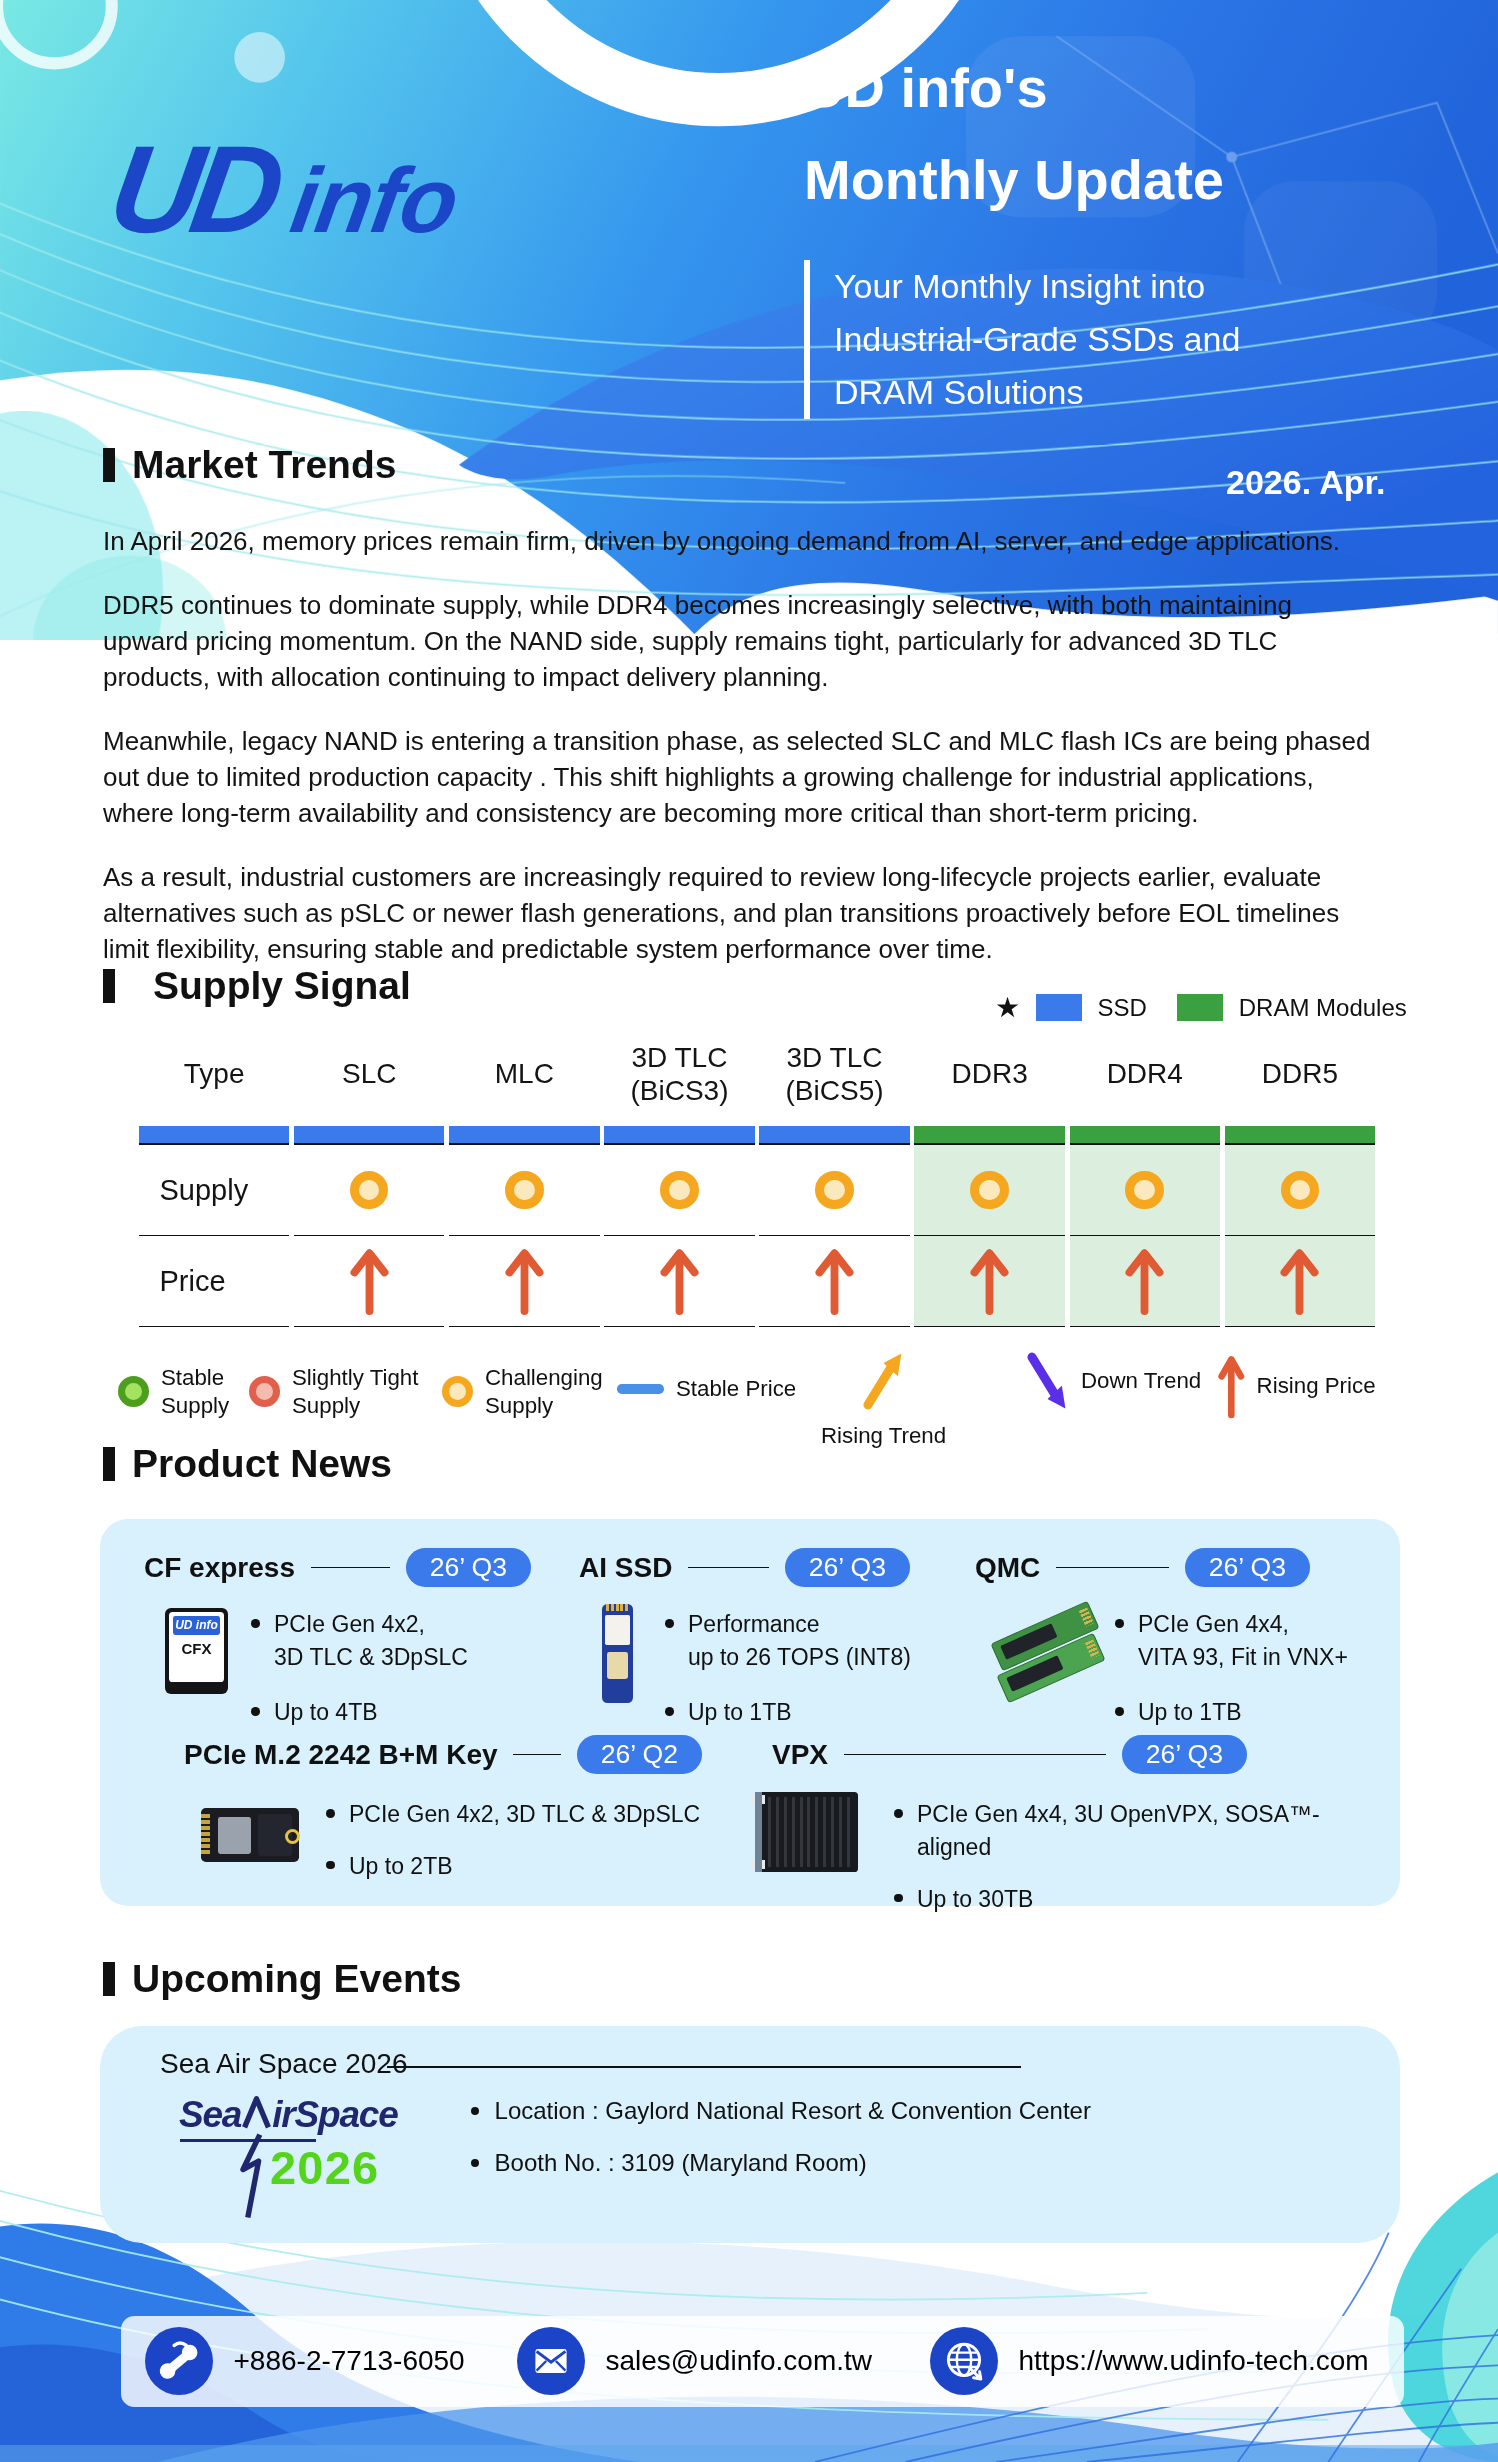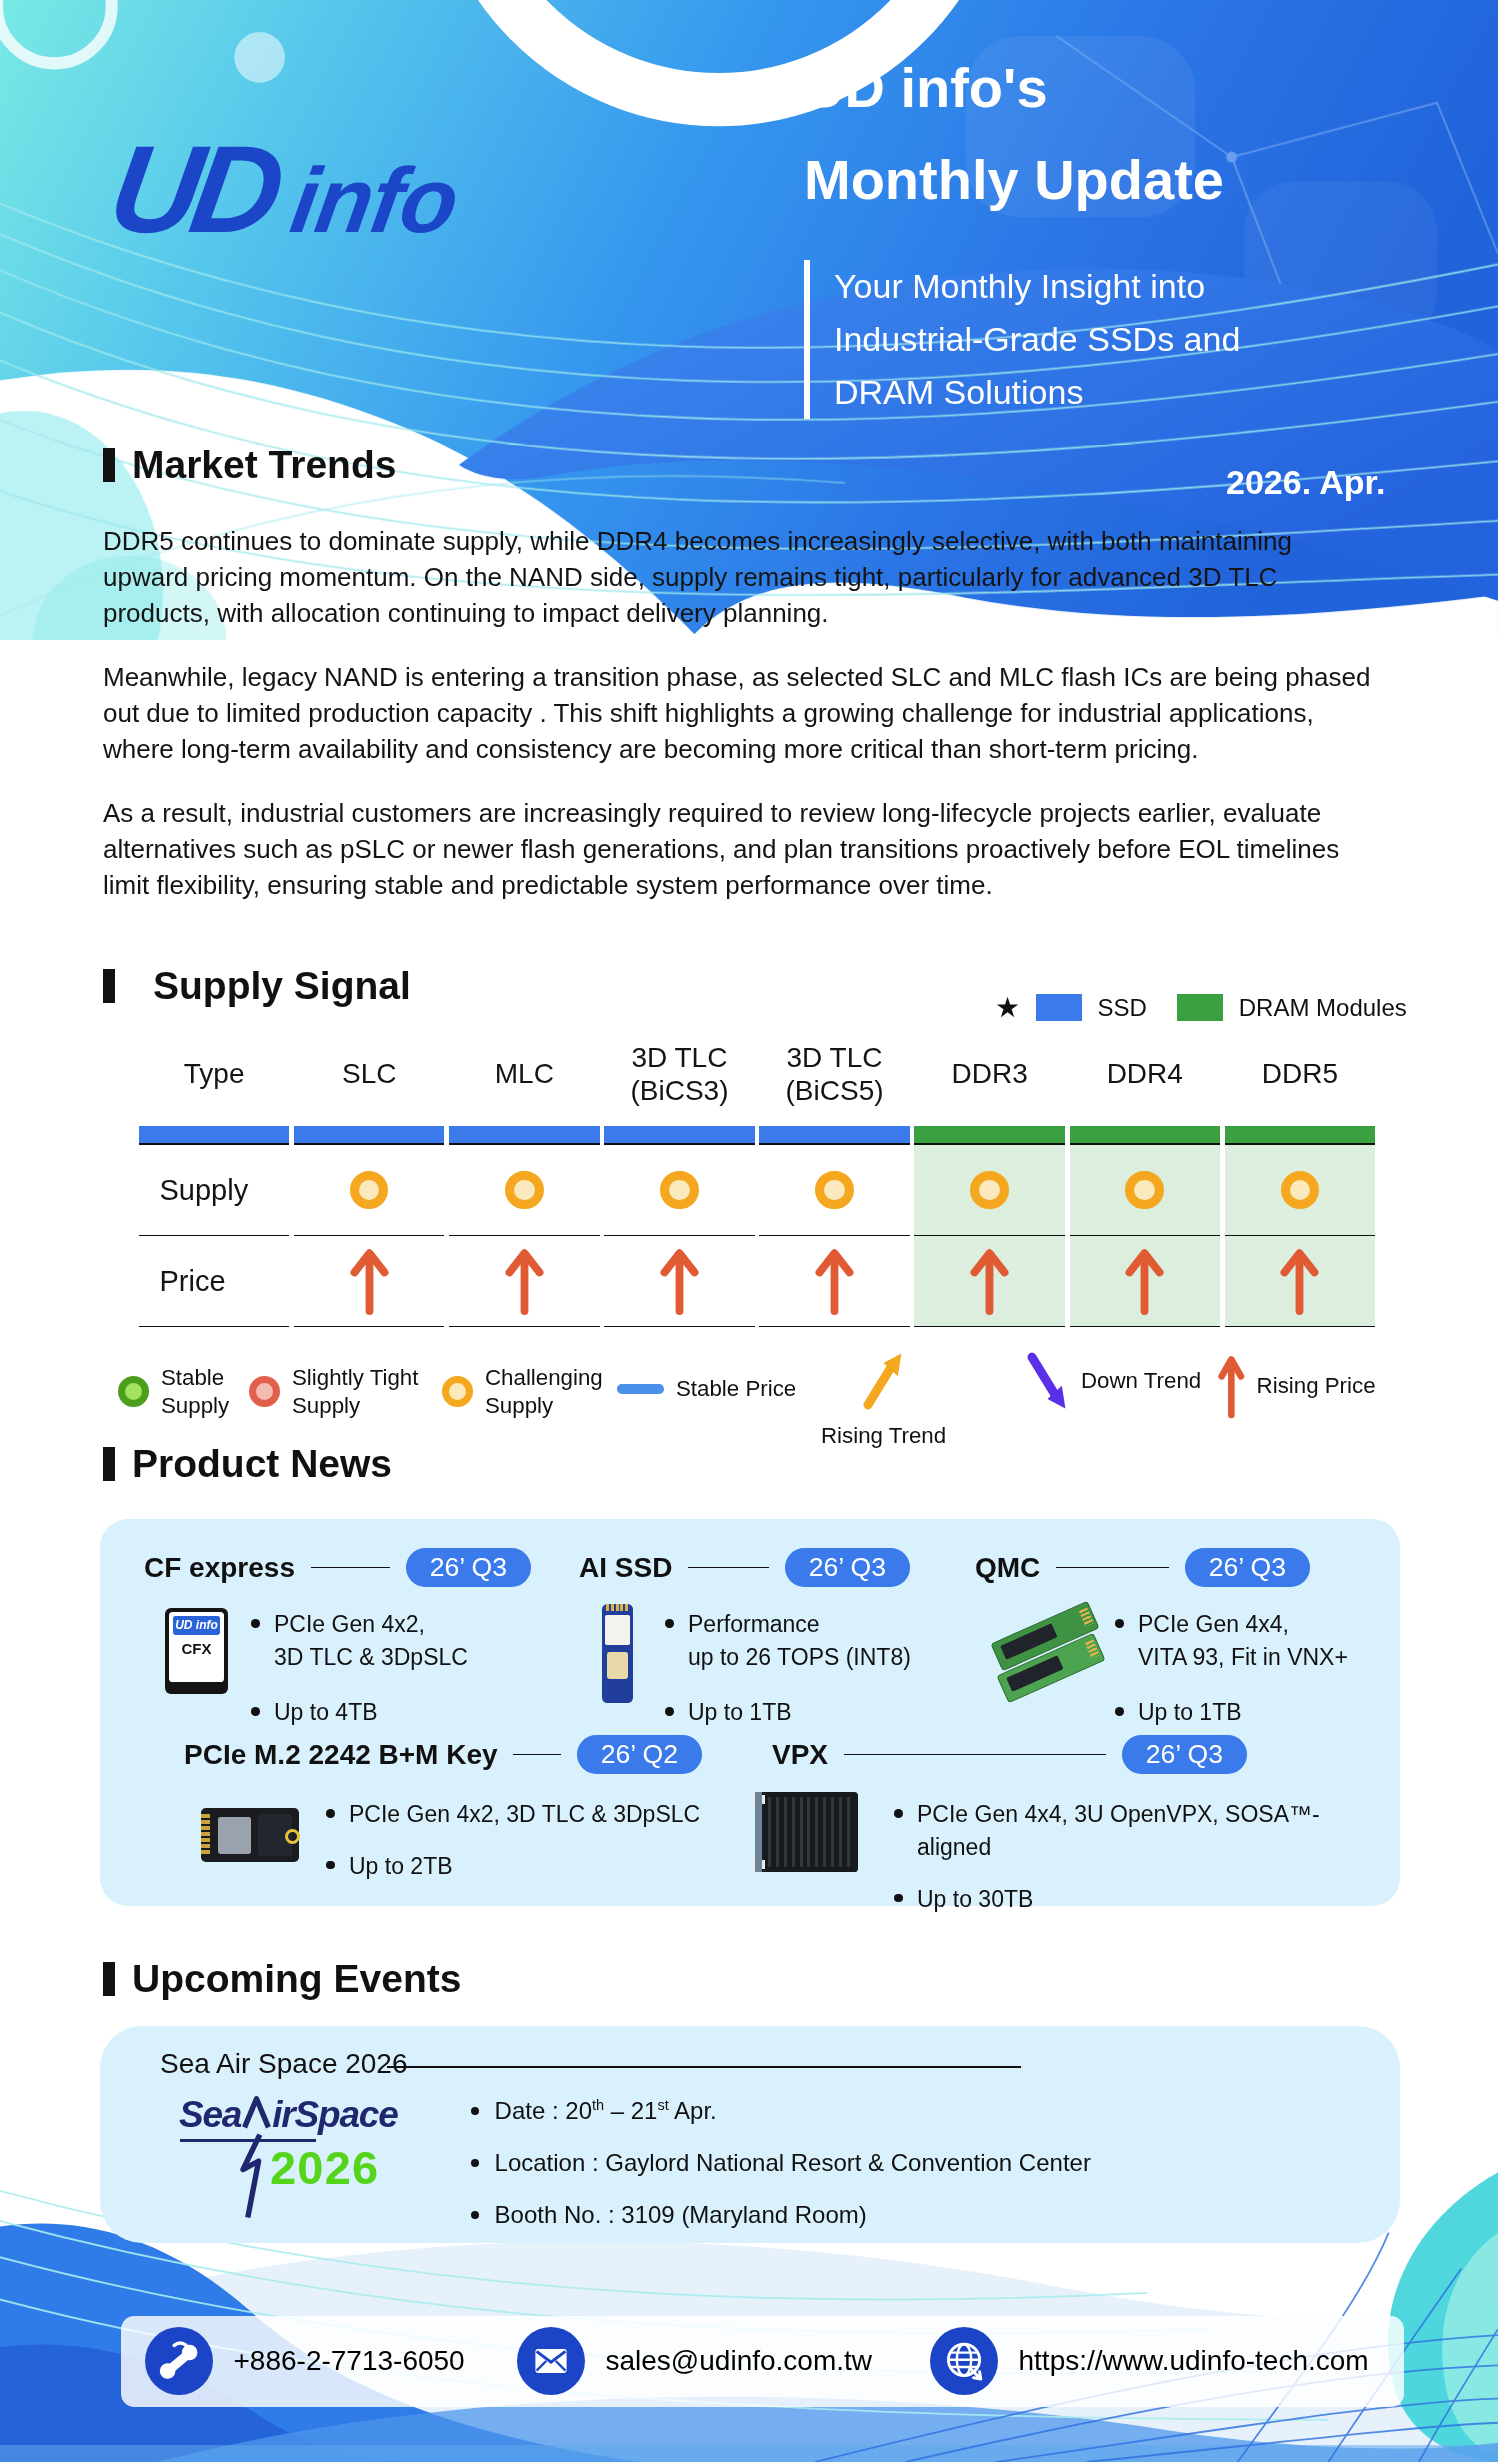--- a/index.html
+++ b/index.html
@@ -208,20 +208,21 @@
       <div>Industrial-Grade SSDs and</div>
       <div>DRAM Solutions</div>
     </div>
 
     <div class="sec-title" style="left:103px;top:443px;">
       <div class="sec-bar"></div>
       <div class="sec-txt">Market Trends</div>
     </div>
     <div class="date-badge">2026. Apr.</div>
     <div class="mt-paras">
+      <p>In April 2026, memory prices remain firm, driven by ongoing demand from AI, server, and edge applications.</p>
       <p>DDR5 continues to dominate supply, while DDR4 becomes increasingly selective, with both maintaining
 upward pricing momentum. On the NAND side, supply remains tight, particularly for advanced 3D TLC
 products, with allocation continuing to impact delivery planning.</p>
       <p>Meanwhile, legacy NAND is entering a transition phase, as selected SLC and MLC flash ICs are being phased
 out due to limited production capacity . This shift highlights a growing challenge for industrial applications,
 where long-term availability and consistency are becoming more critical than short-term pricing.</p>
       <p>As a result, industrial customers are increasingly required to review long-lifecycle projects earlier, evaluate
 alternatives such as pSLC or newer flash generations, and plan transitions proactively before EOL timelines
 limit flexibility, ensuring stable and predictable system performance over time.</p>
     </div>
@@ -491,24 +492,20 @@
         <div class="sas-text"><span>Sea</span><svg width="31" height="37" viewBox="0 0 52 62" style="vertical-align:-3.6px">
               <path d="M6 56 L26 8 L46 56" stroke="#20276E" stroke-width="9" fill="none" stroke-linejoin="round"></path>
             </svg><span>irSpace</span></div>
         <div class="sas-under"></div>
         <svg class="sas-bolt" width="42" height="91" viewBox="0 0 70 150">
             <path d="M38 2 L10 60 L36 46 L18 140" stroke="#20276E" stroke-width="9" fill="none" stroke-linejoin="round"></path>
           </svg>
         <div class="sas-year">2026</div>
       </div>
       <div class="ev-details">
-        <div class="e-item">
-            <span class="e-dot"></span>
-          <span class="e-txt"><span>Date :  20</span><sup>th</sup><span> – 21</span><sup>st</sup><span> Apr.</span></span>
-        </div>
         <div class="e-item">
             <span class="e-dot"></span>
             <span class="e-txt">Location :  Gaylord National Resort &amp; Convention Center</span>
           </div>
         <div class="e-item">
             <span class="e-dot"></span>
             <span class="e-txt">Booth No. :  3109 (Maryland Room)</span>
           </div>
       </div>
     </div>

